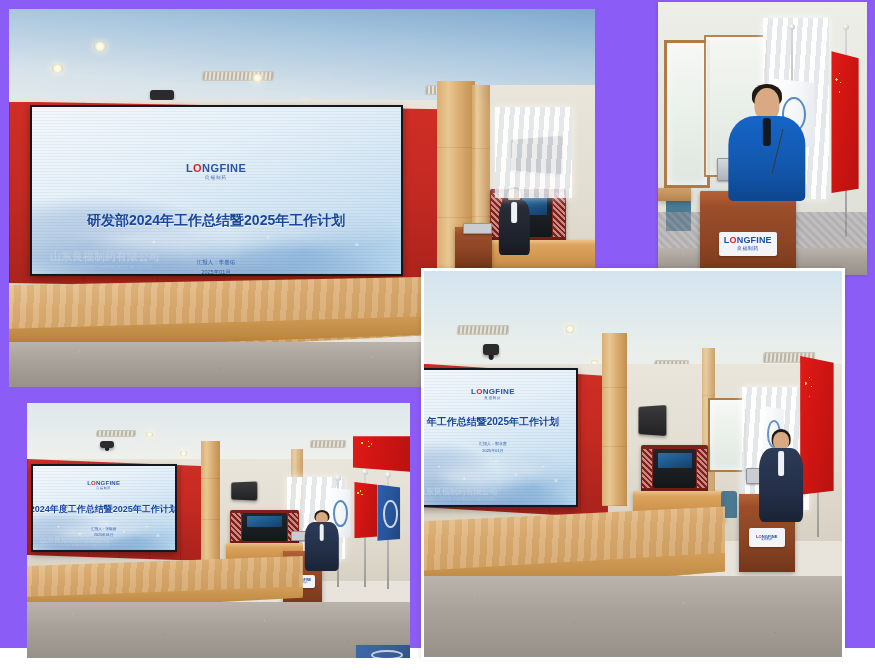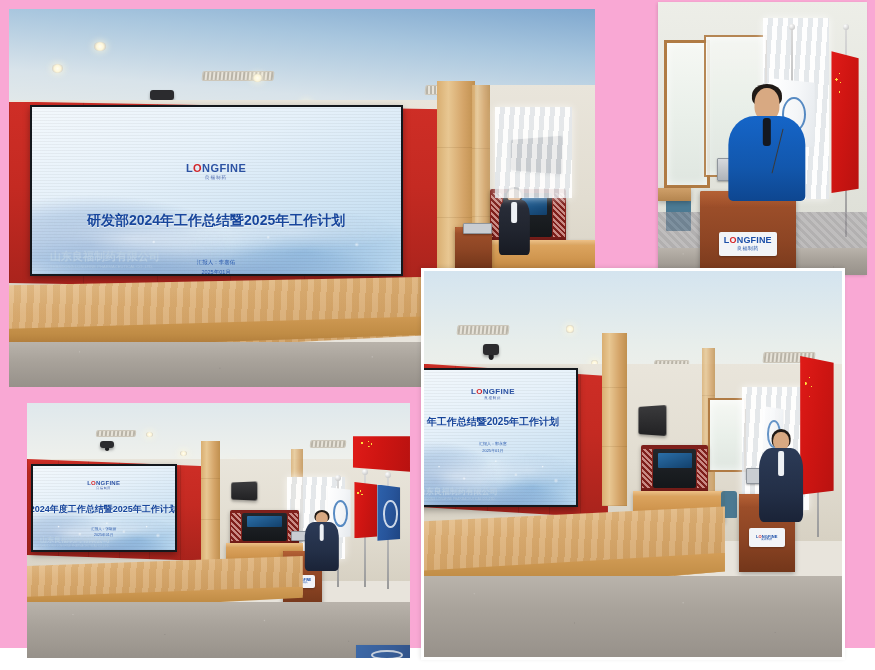--- a/index.html
+++ b/index.html
@@ -3,21 +3,21 @@
 <meta charset="utf-8">
 <title>Longfine Meeting Photo Collage</title>
 <style>
   html,body{margin:0;padding:0;}
   body{
     width:875px;height:670px;
     background:#ffffff;
     font-family:"Liberation Sans", sans-serif;
     overflow:hidden;position:relative;
   }
-  #stage{position:absolute;left:0;top:0;width:875px;height:648px;background:#f9a8d4;}
+  #stage{position:absolute;left:0;top:0;width:875px;height:648px;background:#8b5cf6;}
 
   .photo{position:absolute;overflow:hidden;background:#fff;}
   .photo .inner{position:absolute;inset:0;overflow:hidden;}
 
   
   .room{position:absolute;inset:0;background:#e8e4dc;}
 
   
   .ceiling{
     position:absolute;left:0;top:0;width:100%;height:34%;

